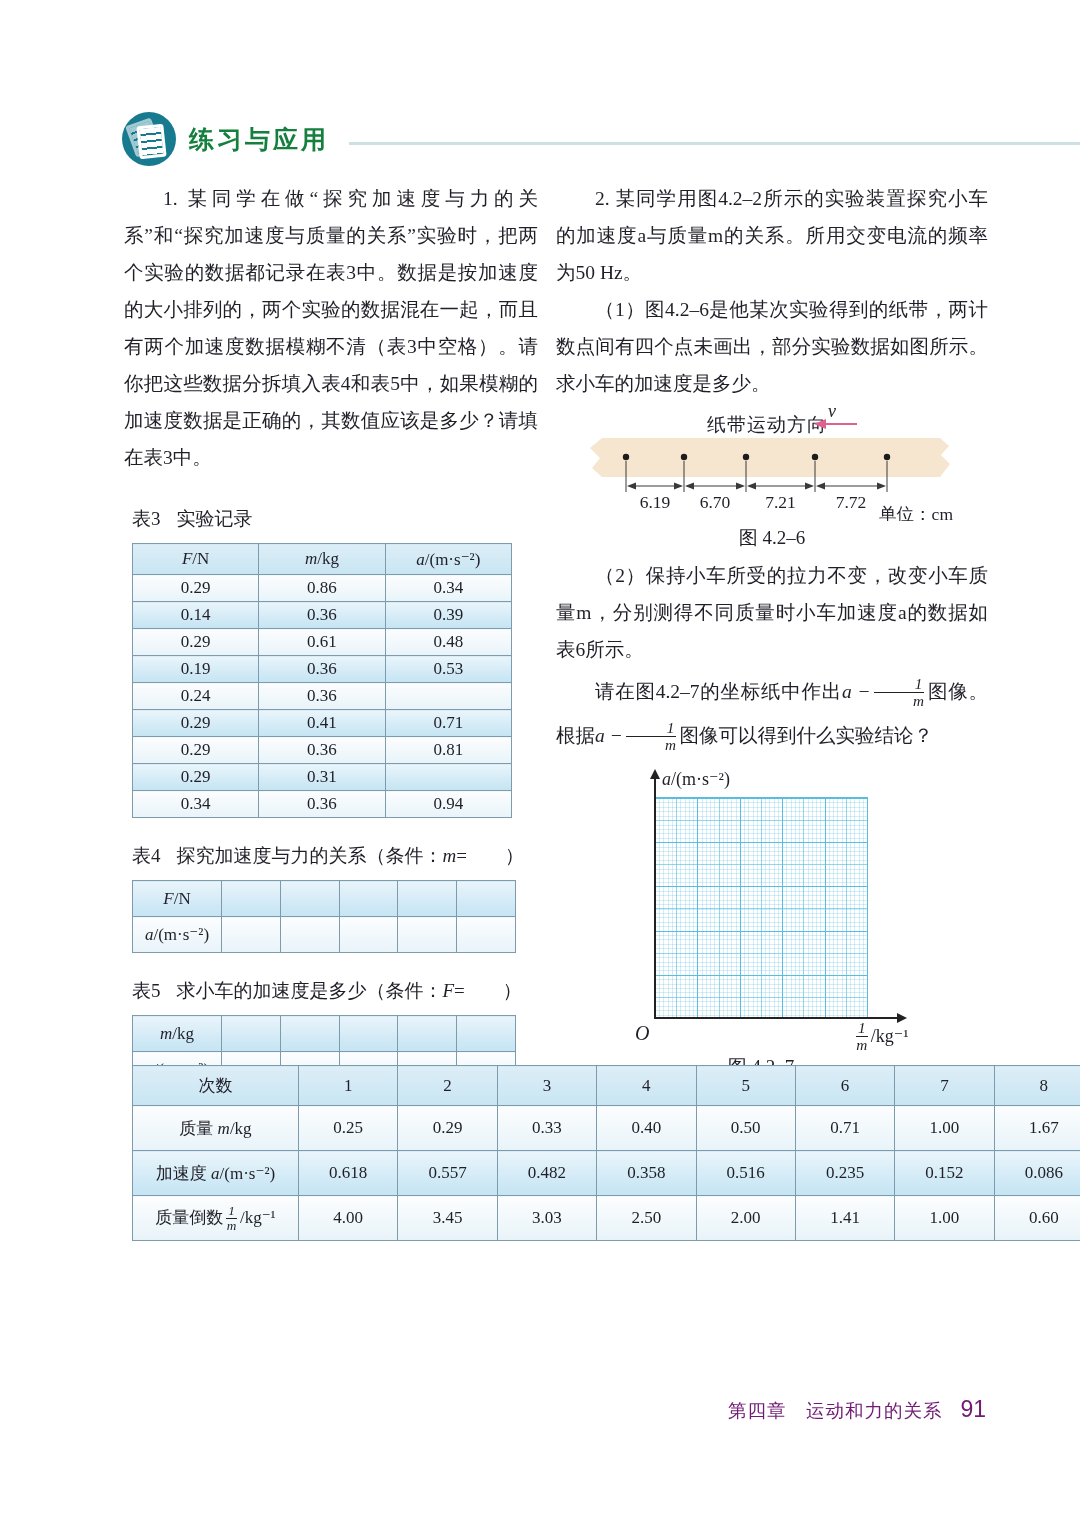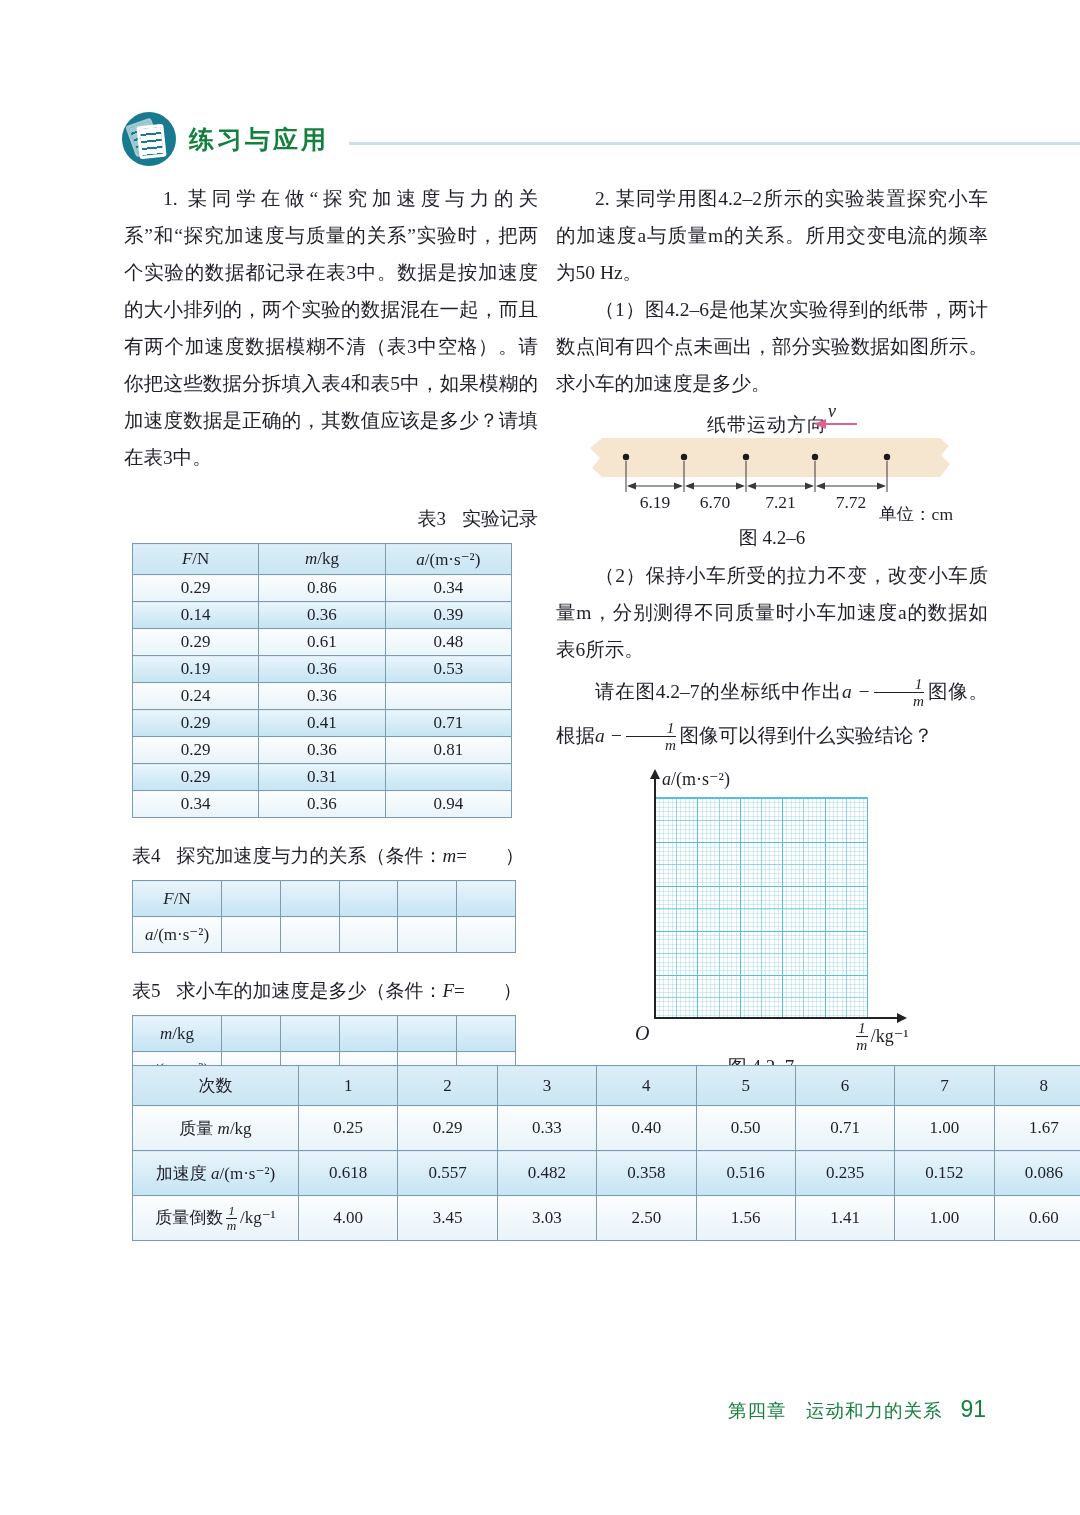--- a/index.html
+++ b/index.html
@@ -26,21 +26,21 @@
 
   
   .col-left  { position:absolute; left:124px; top:180px; width:414px; }
   .col-right { position:absolute; left:556px; top:180px; width:432px; }
 
   .para { font-size:19.5px; line-height:37px; text-align:justify; text-indent:2em; margin:0; }
   .para.tall { line-height:44px; }
 
   .tbl-cap { font-size:19px; margin:0 0 0 8px; }
   .tbl-cap .cap-num { margin-right:16px; }
-  .cap3 { margin-top:30px;text-align:right; }
+  .cap3 { margin-top:30px; }
   .cap4, .cap5 { margin-top:25px; }
 
   
   table.t { border-collapse:collapse; margin-left:8px; margin-top:11px;
             table-layout:fixed; }
   table.t td { border:1px solid #7e9bab; text-align:center; font-size:17px;
                padding:0; overflow:hidden; }
   .t3 { width:380px; }
   .t3 td { height:26px; }
   .t3 tr.hrow td { height:30px; }
@@ -92,21 +92,21 @@
   .o-lab { position:absolute; left:79px; top:256px; font-size:20px; font-style:italic; }
   .x-lab { position:absolute; left:297px; top:254px; font-size:18px; }
   .x-lab .ifrac { font-size:0.85em; }
   .g-cap { position:absolute; left:99px; top:288px; width:212px; text-align:center; font-size:19px; }
 
   
   .table6-block { position:absolute; left:124px; top:1054px; width:862px; }
 
   
   .page-footer { position:absolute; right:94px; top:1396px; display:flex;
-                 align-items:baseline; color:#15803d; }
+                 align-items:baseline; color:#701a75; }
   .footer-chapter { font-size:18.5px; letter-spacing:1px; }
   .footer-page { font-size:23px; margin-left:18px;
                  font-family:"Liberation Sans","DejaVu Sans",sans-serif; }
 
   svg text { font-family:"Liberation Serif","DejaVu Serif",serif; fill:#1f1f28; }
 </style>
 </head>
 <body>
 
 <div class="page-header">
@@ -338,21 +338,21 @@
       <td>0.235</td>
       <td>0.152</td>
       <td>0.086</td>
     </tr>
     <tr class="r-light">
       <td class="lblcell"><span>质量倒数</span><span class="ifrac"><span class="fnum">1</span><span class="fden">m</span></span><span>/kg⁻¹</span></td>
       <td>4.00</td>
       <td>3.45</td>
       <td>3.03</td>
       <td>2.50</td>
-      <td>1.56</td>
+      <td>2.00</td>
       <td>1.41</td>
       <td>1.00</td>
       <td>0.60</td>
     </tr>
   </tbody>
     </table>
 </div>
 
 <div class="page-footer">
   <span class="footer-chapter">第四章　运动和力的关系</span>

